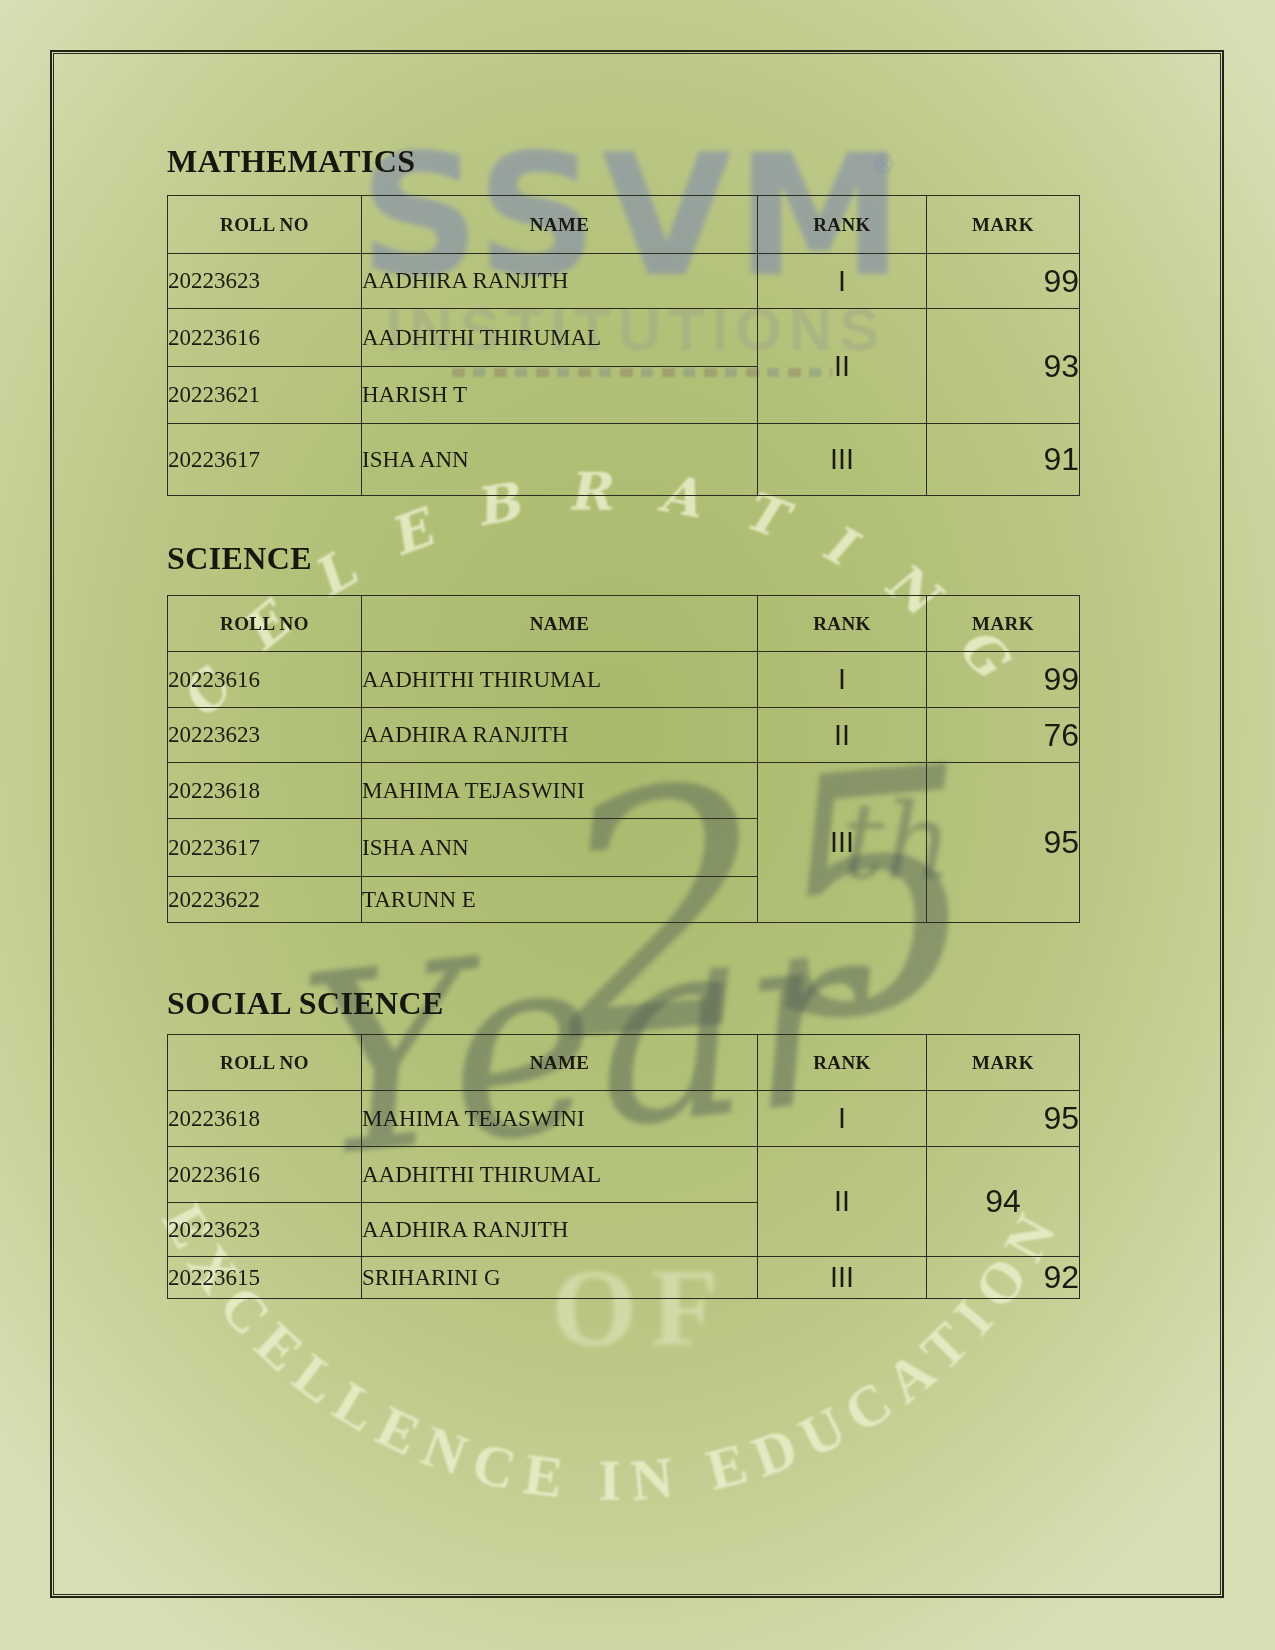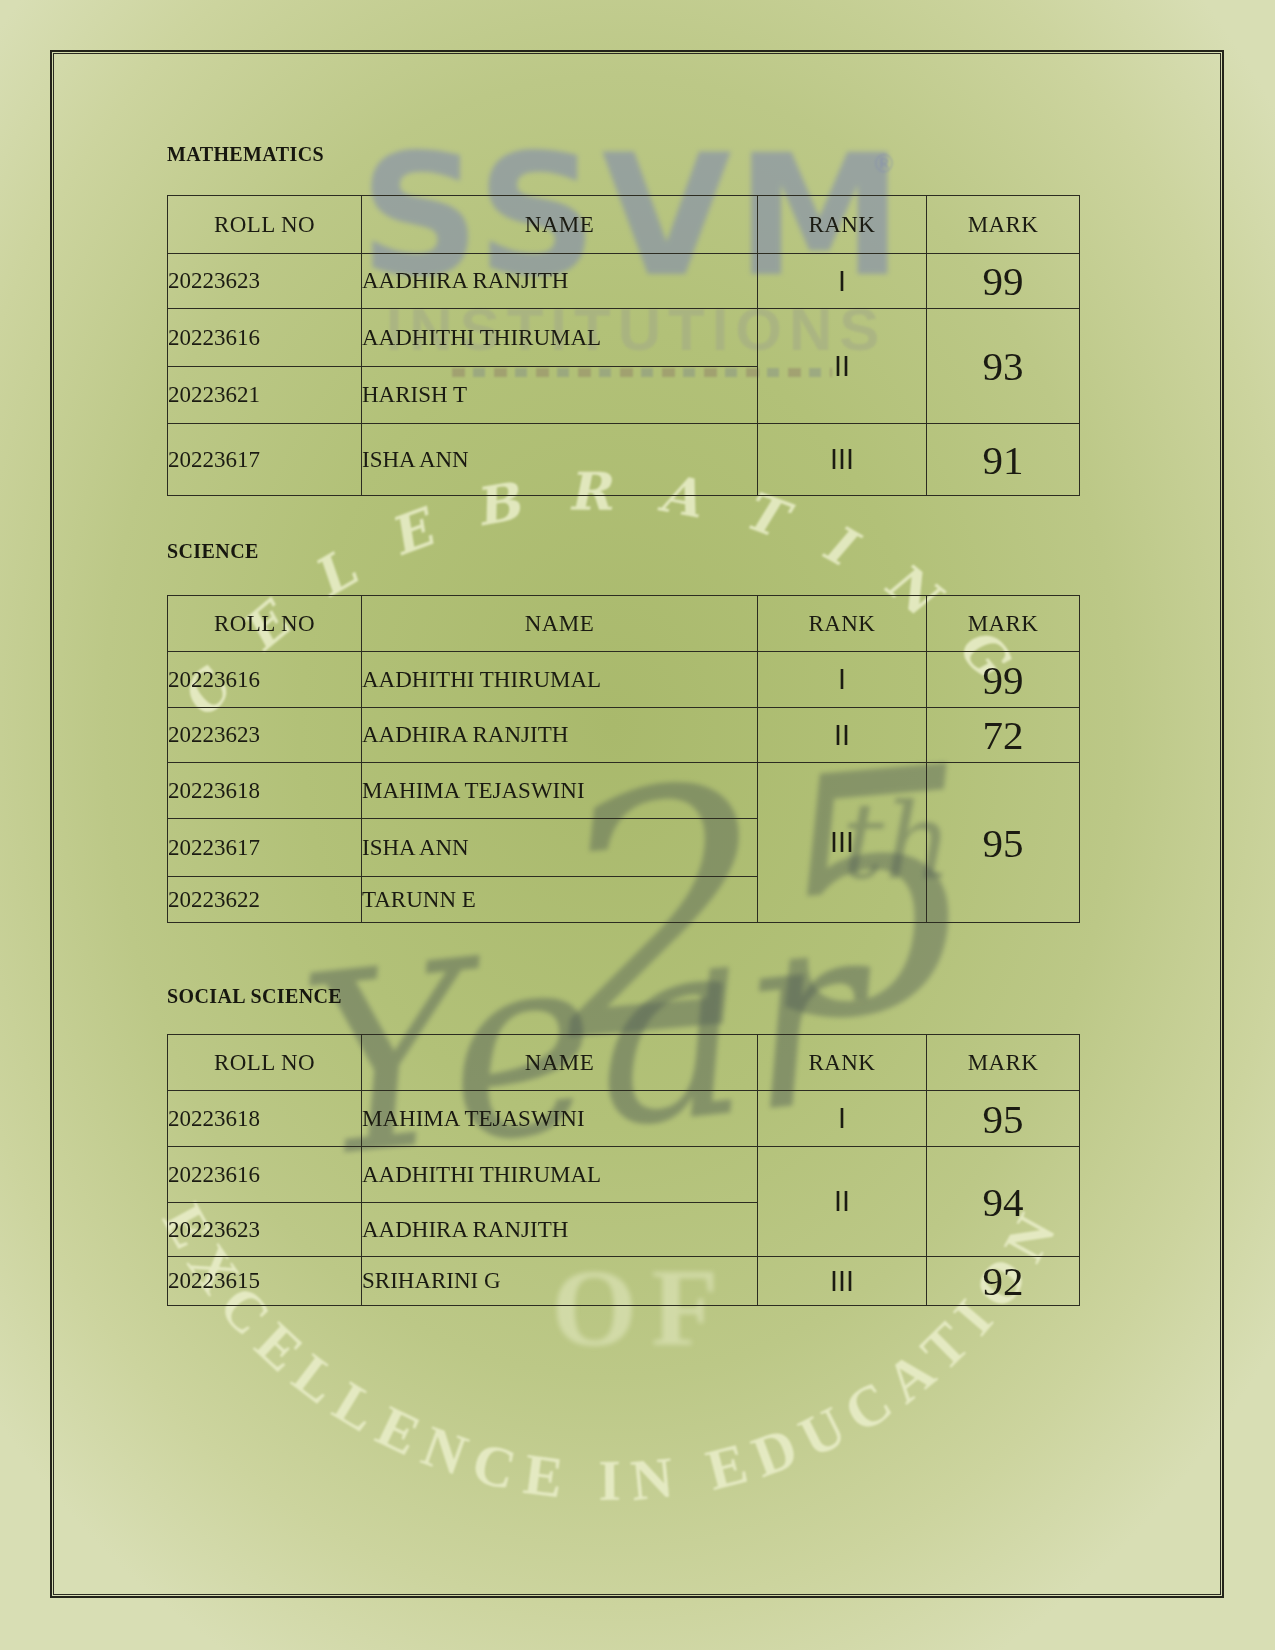--- a/index.html
+++ b/index.html
@@ -28,21 +28,21 @@
     position:absolute;left:50px;top:50px;width:1174px;height:1548px;
     border:2px solid #23231a;z-index:2;pointer-events:none;box-sizing:border-box;
   }
   .frame-inner{
     position:absolute;left:1px;top:1px;right:1px;bottom:1px;
     border:1px solid #2a2a20;
   }
   .content{position:absolute;left:0;top:0;width:100%;height:100%;z-index:3;}
   .section-title{
     position:absolute;left:167px;margin:0;
-    font-size:20px;font-weight:bold;color:#17170f;letter-spacing:.4px;
+    font-size:32px;font-weight:bold;color:#17170f;letter-spacing:.4px;
     font-family:"Liberation Serif","DejaVu Serif",serif;
   }
   #title-math{top:143px;}
   #title-science{top:540px;}
   #title-social{top:985px;}
 
   table.results{
     position:absolute;left:167px;width:912px;
     border-collapse:collapse;table-layout:fixed;
     background:transparent;
@@ -52,27 +52,27 @@
   #table-social{top:1034px;}
   table.results col.c-roll{width:194px;}
   table.results col.c-name{width:396px;}
   table.results col.c-rank{width:169px;}
   table.results col.c-mark{width:153px;}
   table.results th,table.results td{
     border:1.6px solid #2c2c21;padding:0;color:#1b1b12;
     vertical-align:middle;box-sizing:border-box;
   }
   table.results th{
-    font-size:23px;font-weight:normal;text-align:center;letter-spacing:.4px;
+    font-size:19px;font-weight:bold;text-align:center;letter-spacing:.4px;
     font-family:"Liberation Serif","DejaVu Serif",serif;
   }
   td.roll{font-size:23px;text-align:left;}
   td.name{font-size:23px;text-align:left;padding-left:17px;}
   td.rank{font-size:27px;text-align:center;font-family:"DejaVu Sans","Liberation Sans",sans-serif;color:#20201a;}
-  td.mark{font-size:41px;text-align:center;font-family:Liberation Serif, serif;color:#20201a;}
+  td.mark{font-size:32px;text-align:right;font-family:Liberation Sans, sans-serif;color:#20201a;}
   td.vtop{vertical-align:top;margin-top:32px;}
   td.vtop .band{height:56px;display:flex;align-items:center;justify-content:center;}
 </style>
 </head>
 <body>
 
 <div class="page">
 
   <svg class="watermark" width="1275" height="1650" viewBox="0 0 1275 1650">
     <defs>
@@ -176,21 +176,21 @@
       <tr style="height:56px">
         <td class="roll">20223616</td>
         <td class="name">AADHITHI THIRUMAL</td>
         <td class="rank">I</td>
         <td class="mark">99</td>
       </tr>
       <tr style="height:55px">
         <td class="roll">20223623</td>
         <td class="name">AADHIRA RANJITH</td>
         <td class="rank">II</td>
-        <td class="mark">72</td>
+        <td class="mark">76</td>
       </tr>
       <tr style="height:56px">
         <td class="roll">20223618</td>
         <td class="name">MAHIMA TEJASWINI</td>
         <td class="rank" rowspan="3">III</td>
         <td class="mark" rowspan="3">95</td>
       </tr>
       <tr style="height:58px">
         <td class="roll">20223617</td>
         <td class="name">ISHA ANN</td>

